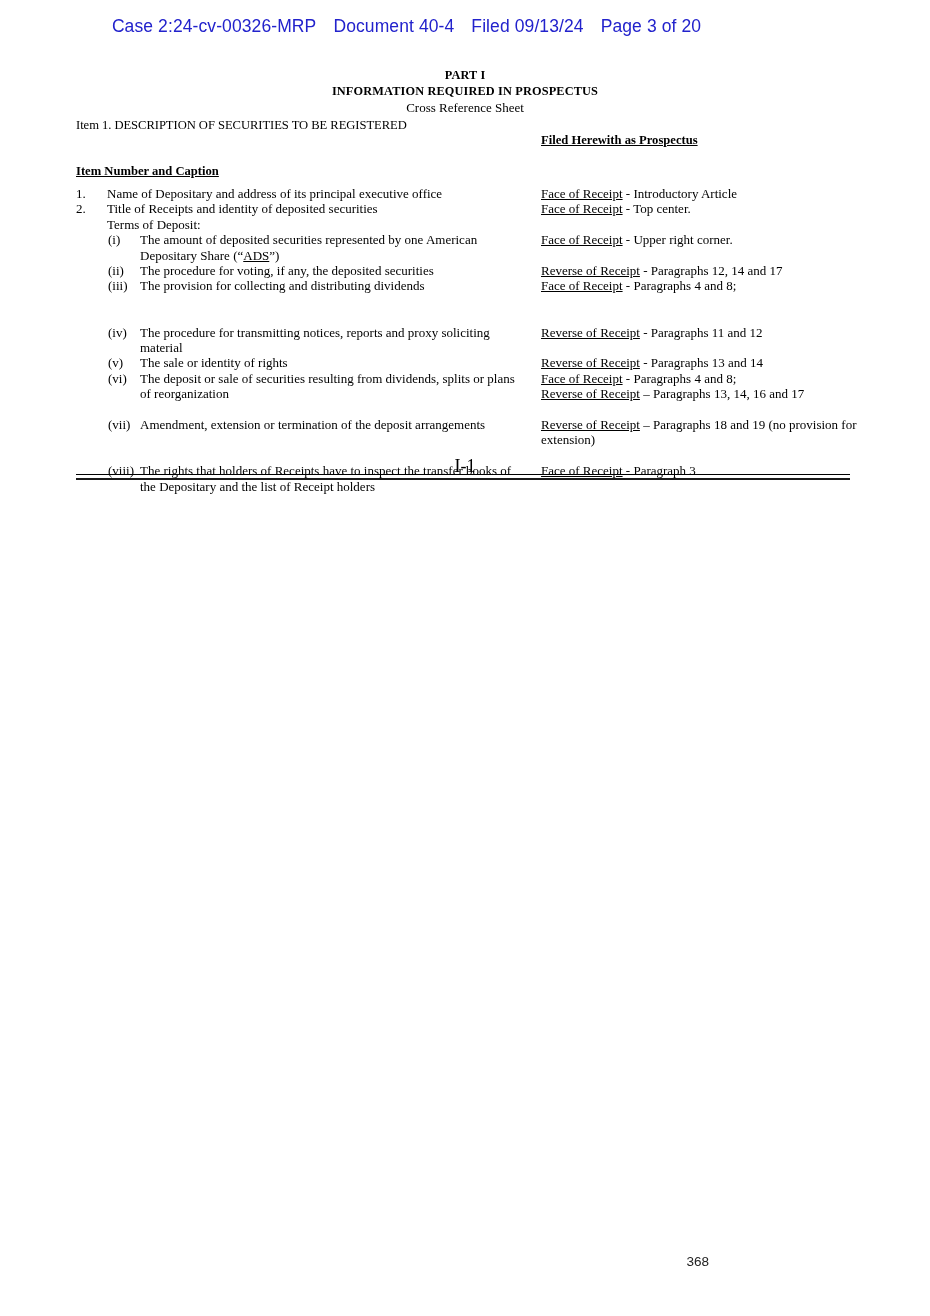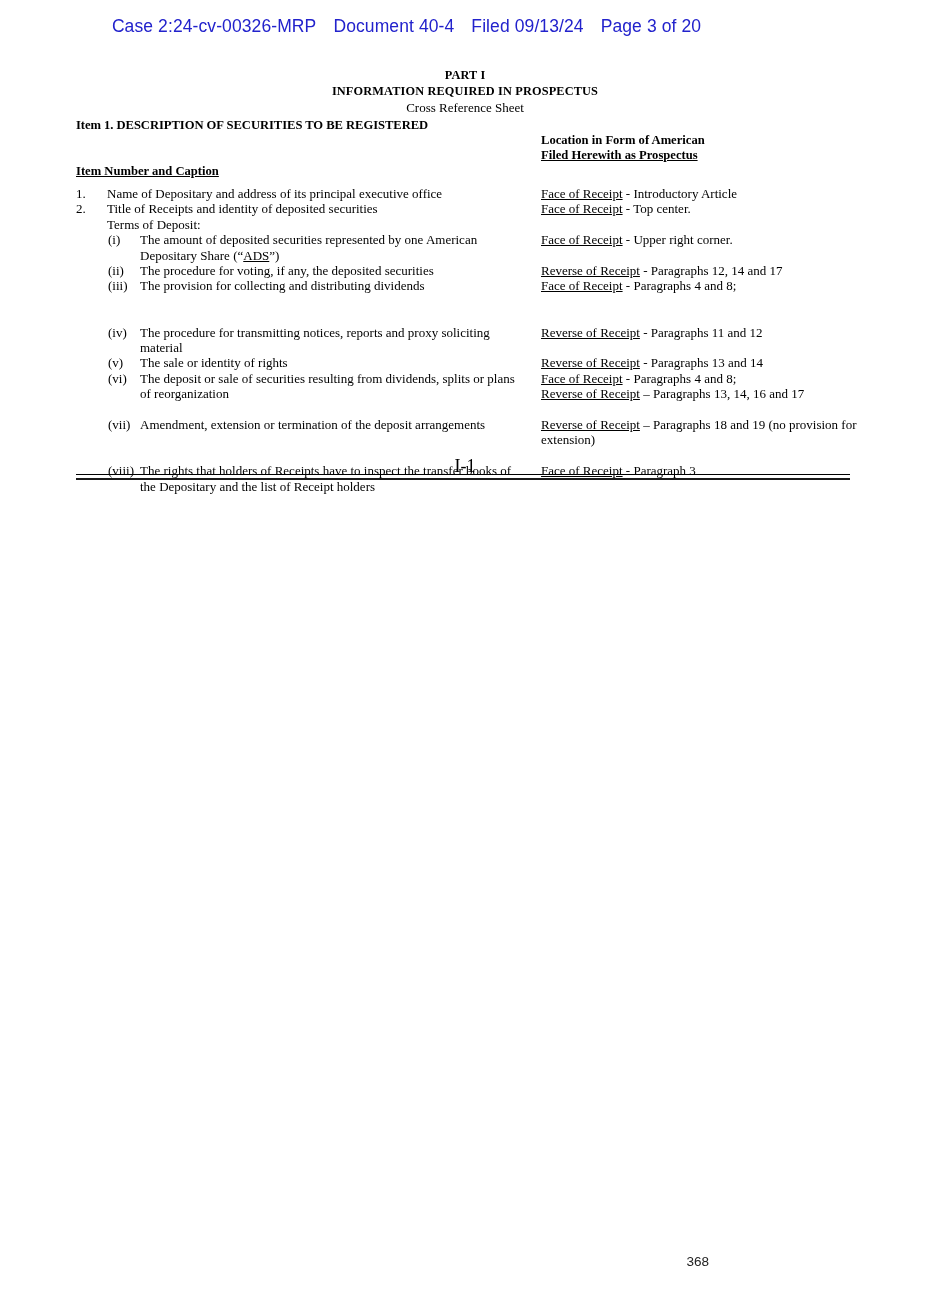--- a/index.html
+++ b/index.html
@@ -56,21 +56,21 @@
   }
   .title-line-3 {
     font-size: 13px;
     margin-top: 1px;
   }
 
   .item-heading {
     position: absolute;
     top: 118px;
     left: 76px;
-    font-weight: bold;
+    font-weight: normal;
     font-size: 12.6px;
     letter-spacing: -0.05px;
     white-space: nowrap;
   }
 
   
   .cols {
     position: absolute;
     top: 133px;
     left: 0;
@@ -191,21 +191,20 @@
     <div class="title-line-1">PART I</div>
     <div class="title-line-2">INFORMATION REQUIRED IN PROSPECTUS</div>
     <div class="title-line-3">Cross Reference Sheet</div>
   </div>
 
   <div class="item-heading">Item 1. DESCRIPTION OF SECURITIES TO BE REGISTERED</div>
 
   <div class="cols">
 
     <div class="col-right">
-      <div class="right-head">Location in Form of American</div>
       <div class="right-head u">Filed Herewith as Prospectus</div>
     </div>
 
     <div class="col-left" style="top:30px;">
       <span class="left-head">Item Number and Caption</span>
     </div>
 
     <div id="rows-host">
         <div class="row" style="top: 53px;">
           <div class="lcell">

